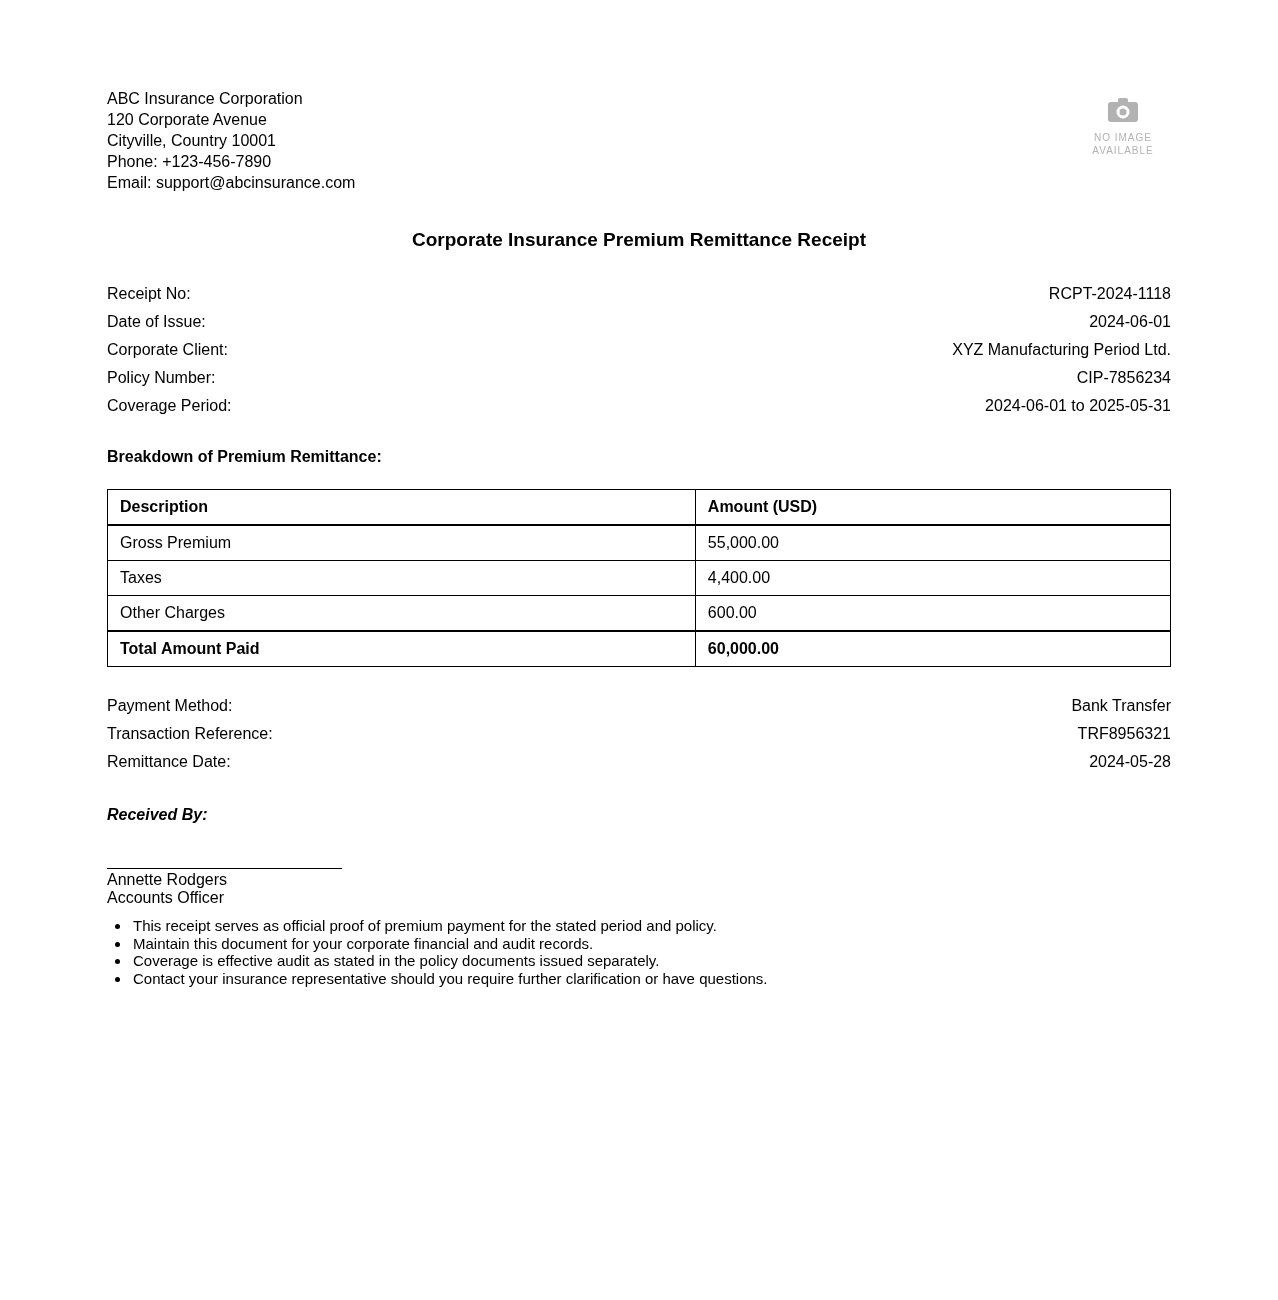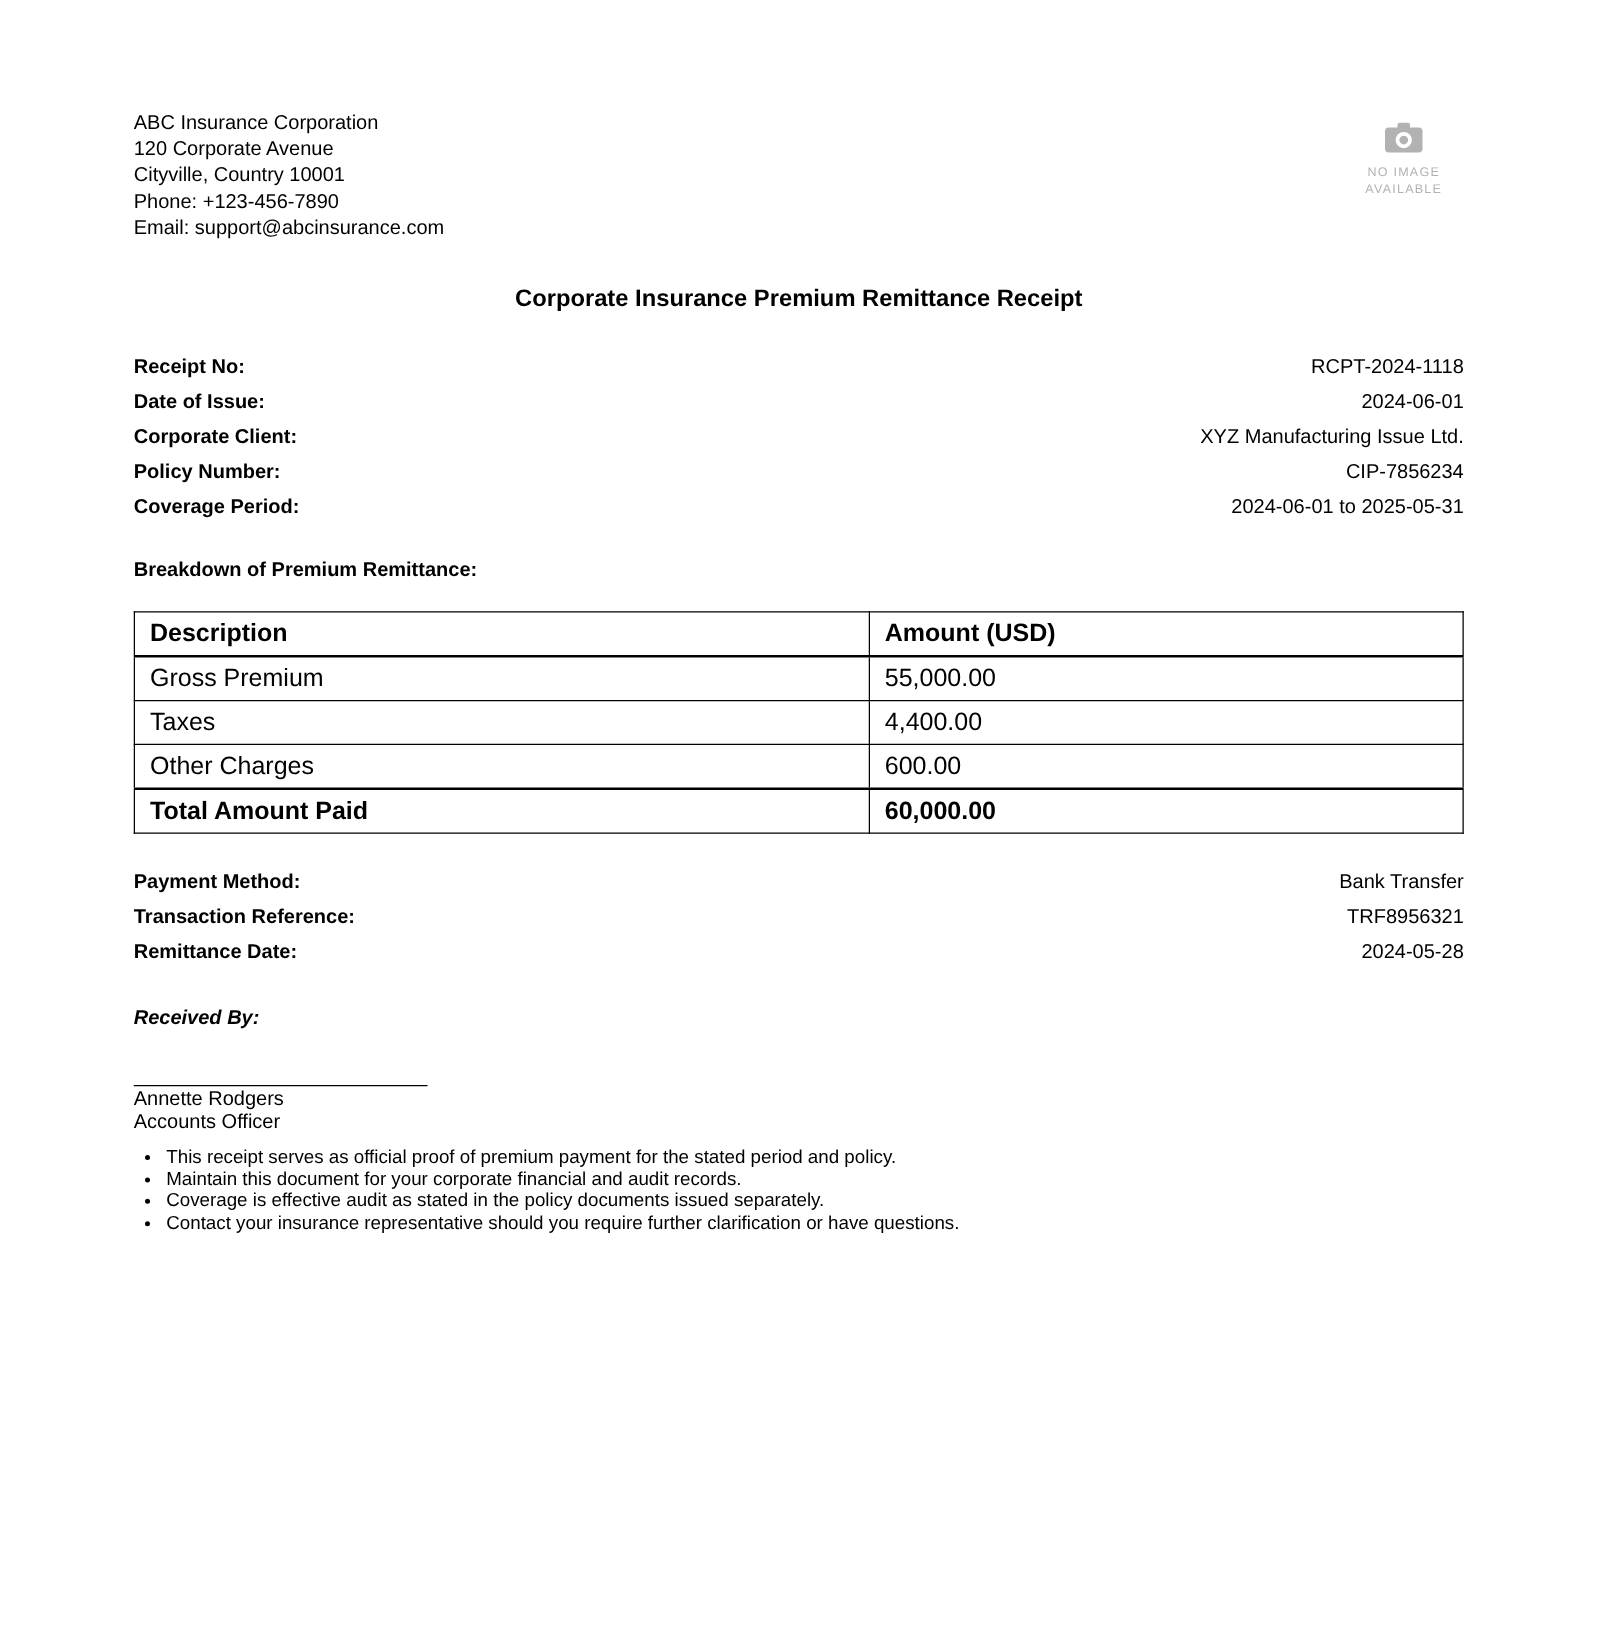--- a/index.html
+++ b/index.html
@@ -46,33 +46,33 @@
   }
   
   .info-section { margin-top: 30px; }
   .info-row {
     display: flex;
     justify-content: space-between;
     align-items: baseline;
     height: 28px;
     font-size: 16px;
   }
-  .info-row .label { font-weight: bold; }
+  .info-row .label { font-weight: normal; }
   
   .section-heading {
     font-size: 16px;
     font-weight: bold;
     line-height: 20px;
   }
   .breakdown-heading { margin-top: 22px; }
   table.breakdown {
     margin-top: 22px;
     width: 100%;
     border-collapse: collapse;
-    font-size: 20px;
+    font-size: 16px;
   }
   table.breakdown th, table.breakdown td {
     border: 1px solid #000000;
     text-align: left;
     padding: 7px 12px;
     line-height: 20px;
     font-weight: normal;
   }
   table.breakdown th { font-weight: bold; border-bottom-width: 2px; }
   table.breakdown .col-desc { width: 55.3%; }
@@ -133,21 +133,21 @@
     <div class="info-row">
       <span class="label">Receipt No:</span>
       <span class="value">RCPT-2024-1118</span>
     </div>
     <div class="info-row">
       <span class="label">Date of Issue:</span>
       <span class="value">2024-06-01</span>
     </div>
     <div class="info-row">
       <span class="label">Corporate Client:</span>
-      <span class="value">XYZ Manufacturing Issue Ltd.</span>
+      <span class="value">XYZ Manufacturing Period Ltd.</span>
     </div>
     <div class="info-row">
       <span class="label">Policy Number:</span>
       <span class="value">CIP-7856234</span>
     </div>
     <div class="info-row">
       <span class="label">Coverage Period:</span>
       <span class="value">2024-06-01 to 2025-05-31</span>
     </div>
   </div>

